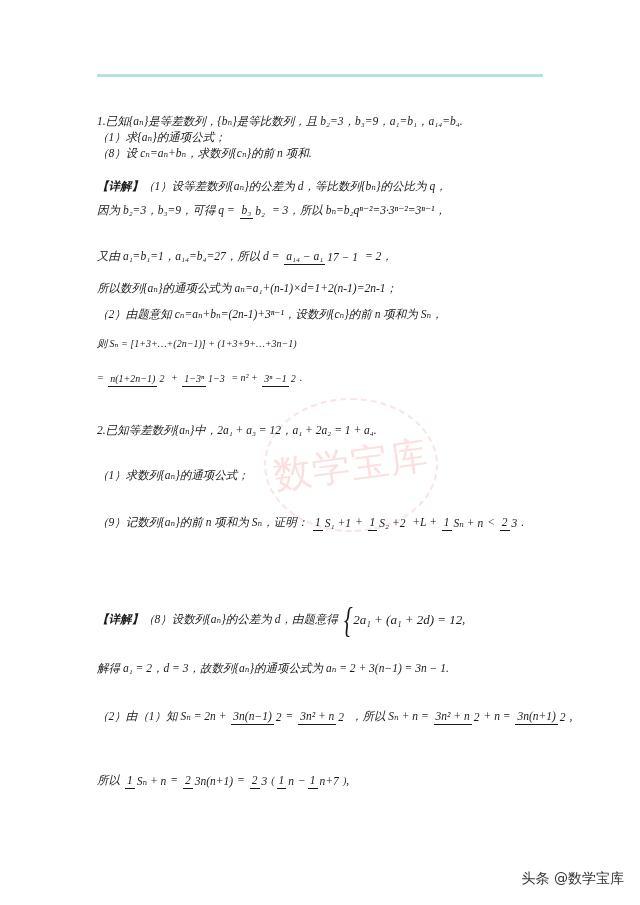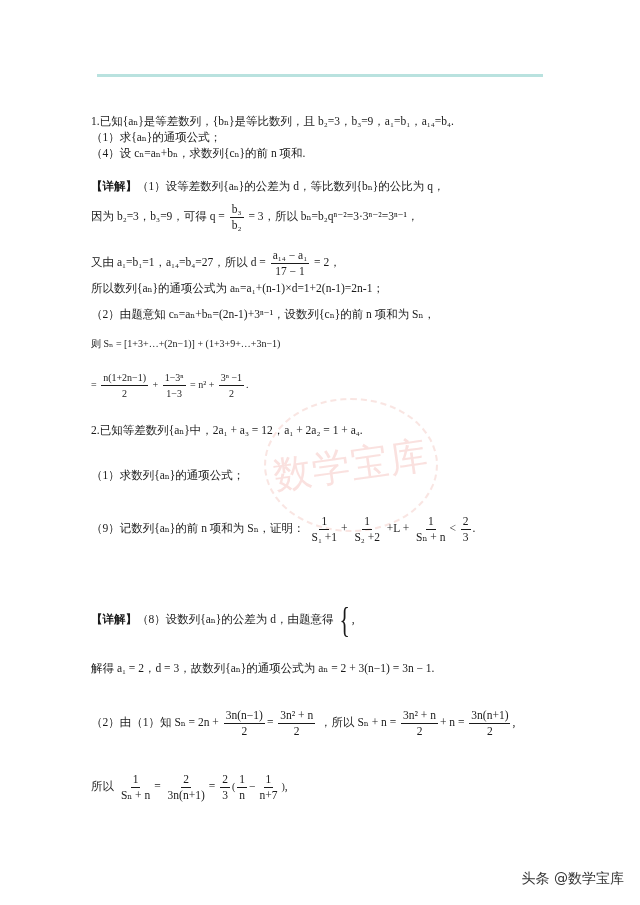--- a/index.html
+++ b/index.html
@@ -1,22 +1,22 @@
 <!DOCTYPE html>
 <html><head>
 <meta charset="utf-8">
 <style>
   html, body { margin: 0; padding: 0; }
   body {
     width: 640px; height: 905px; background: #ffffff; position: relative; overflow: hidden;
     font-family: "Liberation Serif", "DejaVu Serif", serif; color: #1a1a1a; font-size: 11.5px;
   }
   .rule { position: absolute; left: 97px; top: 74px; width: 446px; height: 3px; background: #b9e2df; }
-  .line { position: absolute; left: 91px; white-space: nowrap; line-height: 16px; }
-  .frac { display: inline-flex; flex-direction: column; align-items: center; vertical-align: middle; margin: 0 2px; }
+  .line { position: absolute; left: 97px; white-space: nowrap; line-height: 16px; font-style: italic; }
+  .frac { display: inline-flex; flex-direction: row; align-items: center; vertical-align: middle; margin: 0 2px; }
   .frac .num { padding: 0 2px; border-bottom: 1px solid #1a1a1a; line-height: 15px; }
   .frac .den { padding: 0 2px; line-height: 15px; }
   .big { font-size: 10px; }
   .brace-sys { display: inline-flex; align-items: center; vertical-align: middle; }
   .brace-sys .brace { font-size: 36px; line-height: 36px; font-weight: 200; transform: scaleX(0.6); margin-right: -2px; }
   .brace-sys .rows { display: flex; flex-direction: column; font-size: 13px; line-height: 18px; }
   .watermark {
     position: absolute; left: 264px; top: 398px; width: 170px; height: 130px;
     border-radius: 50%; border: 2px dashed rgba(230,150,140,0.25);
     display: flex; align-items: center; justify-content: center; pointer-events: none;
@@ -34,21 +34,21 @@
 <body>
 
 <div class="rule"></div>
 
 <div class="watermark">
   <span>数学宝库</span>
 </div>
 
 <div class="line" style="top:113px">1.已知{aₙ}是等差数列，{bₙ}是等比数列，且 b₂=3，b₃=9，a₁=b₁，a₁₄=b₄.</div>
 <div class="line" style="top:129px">（1）求{aₙ}的通项公式；</div>
-<div class="line" style="top:145px">（4）设 cₙ=aₙ+bₙ，求数列{cₙ}的前 n 项和.</div>
+<div class="line" style="top:145px">（8）设 cₙ=aₙ+bₙ，求数列{cₙ}的前 n 项和.</div>
 
 <div class="line" style="top:178px">
   <b>【详解】</b><span>（1）设等差数列{aₙ}的公差为 d，等比数列{bₙ}的公比为 q，</span>
 </div>
 
 <div class="line" style="top:202px">
   <span>因为 b₂=3，b₃=9，可得 q =</span>
   <span class="frac">
       <span class="num">b₃</span>
       <span class="den">b₂</span>
@@ -109,20 +109,21 @@
       <span class="num">2</span>
       <span class="den">3</span>
     </span>.
 </div>
 
 <div class="line" style="top:602px">
   <b>【详解】</b><span>（8）设数列{aₙ}的公差为 d，由题意得</span>
   <span class="brace-sys">
     <span class="brace">{</span>
     <span class="rows">
+        <span>2a₁ + (a₁ + 2d) = 12</span>
       </span>
   </span>,
 </div>
 
 <div class="line" style="top:660px">解得 a₁ = 2，d = 3，故数列{aₙ}的通项公式为 aₙ = 2 + 3(n−1) = 3n − 1.</div>
 
 <div class="line" style="top:708px">
   <span>（2）由（1）知 Sₙ = 2n +</span>
   <span class="frac">
       <span class="num">3n(n−1)</span>

